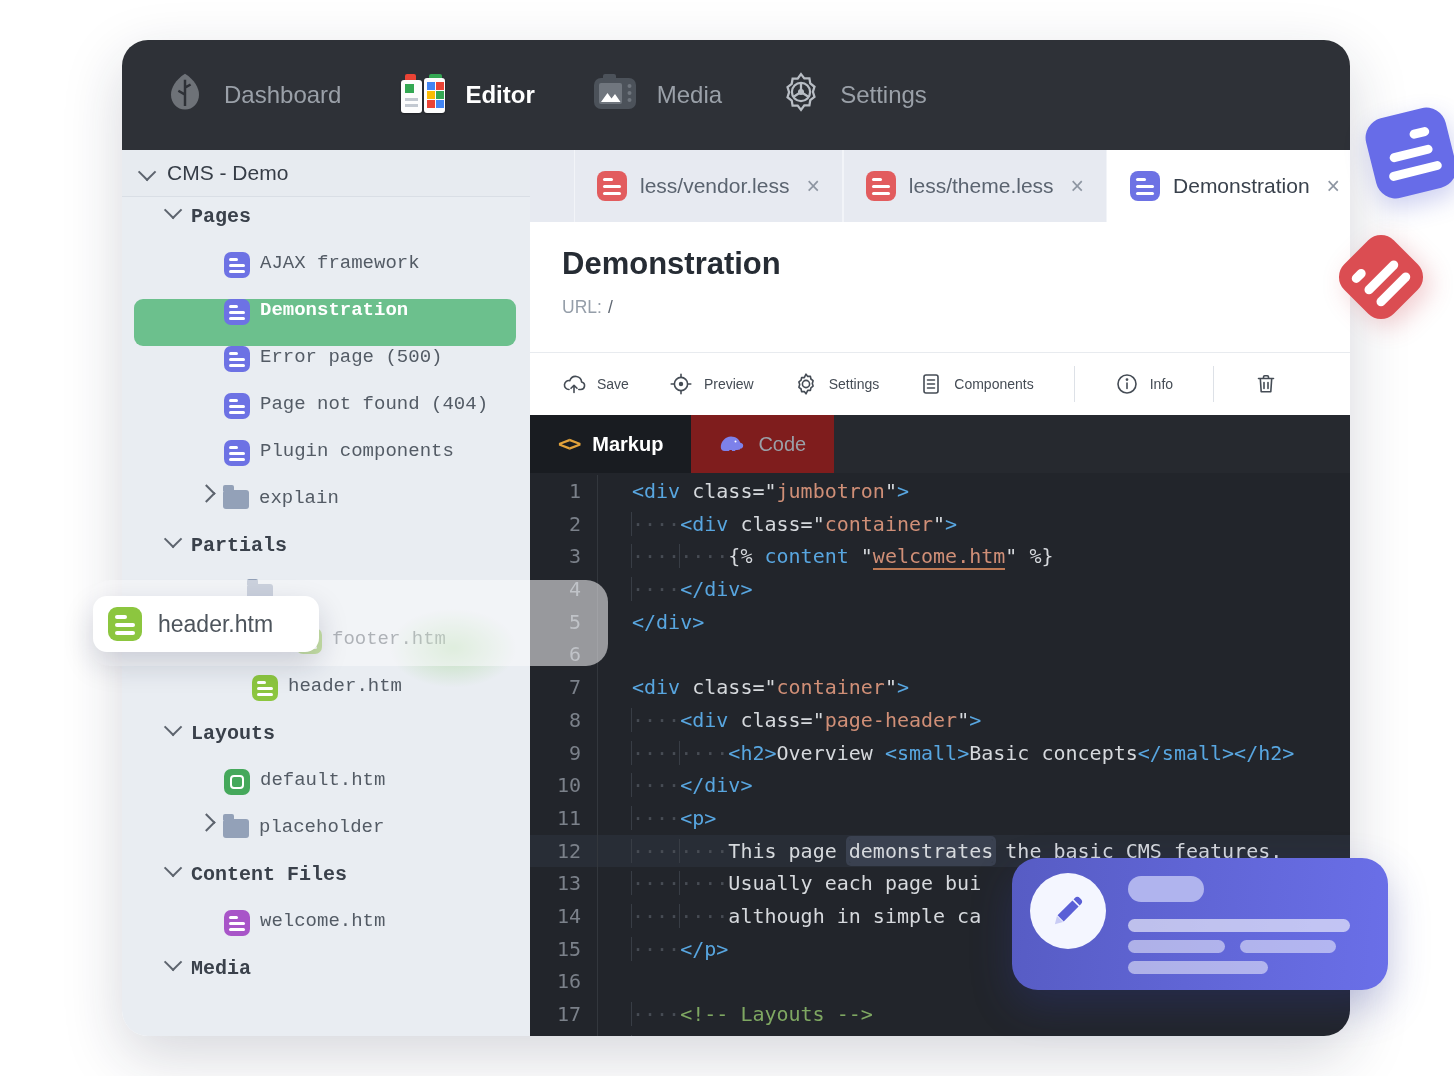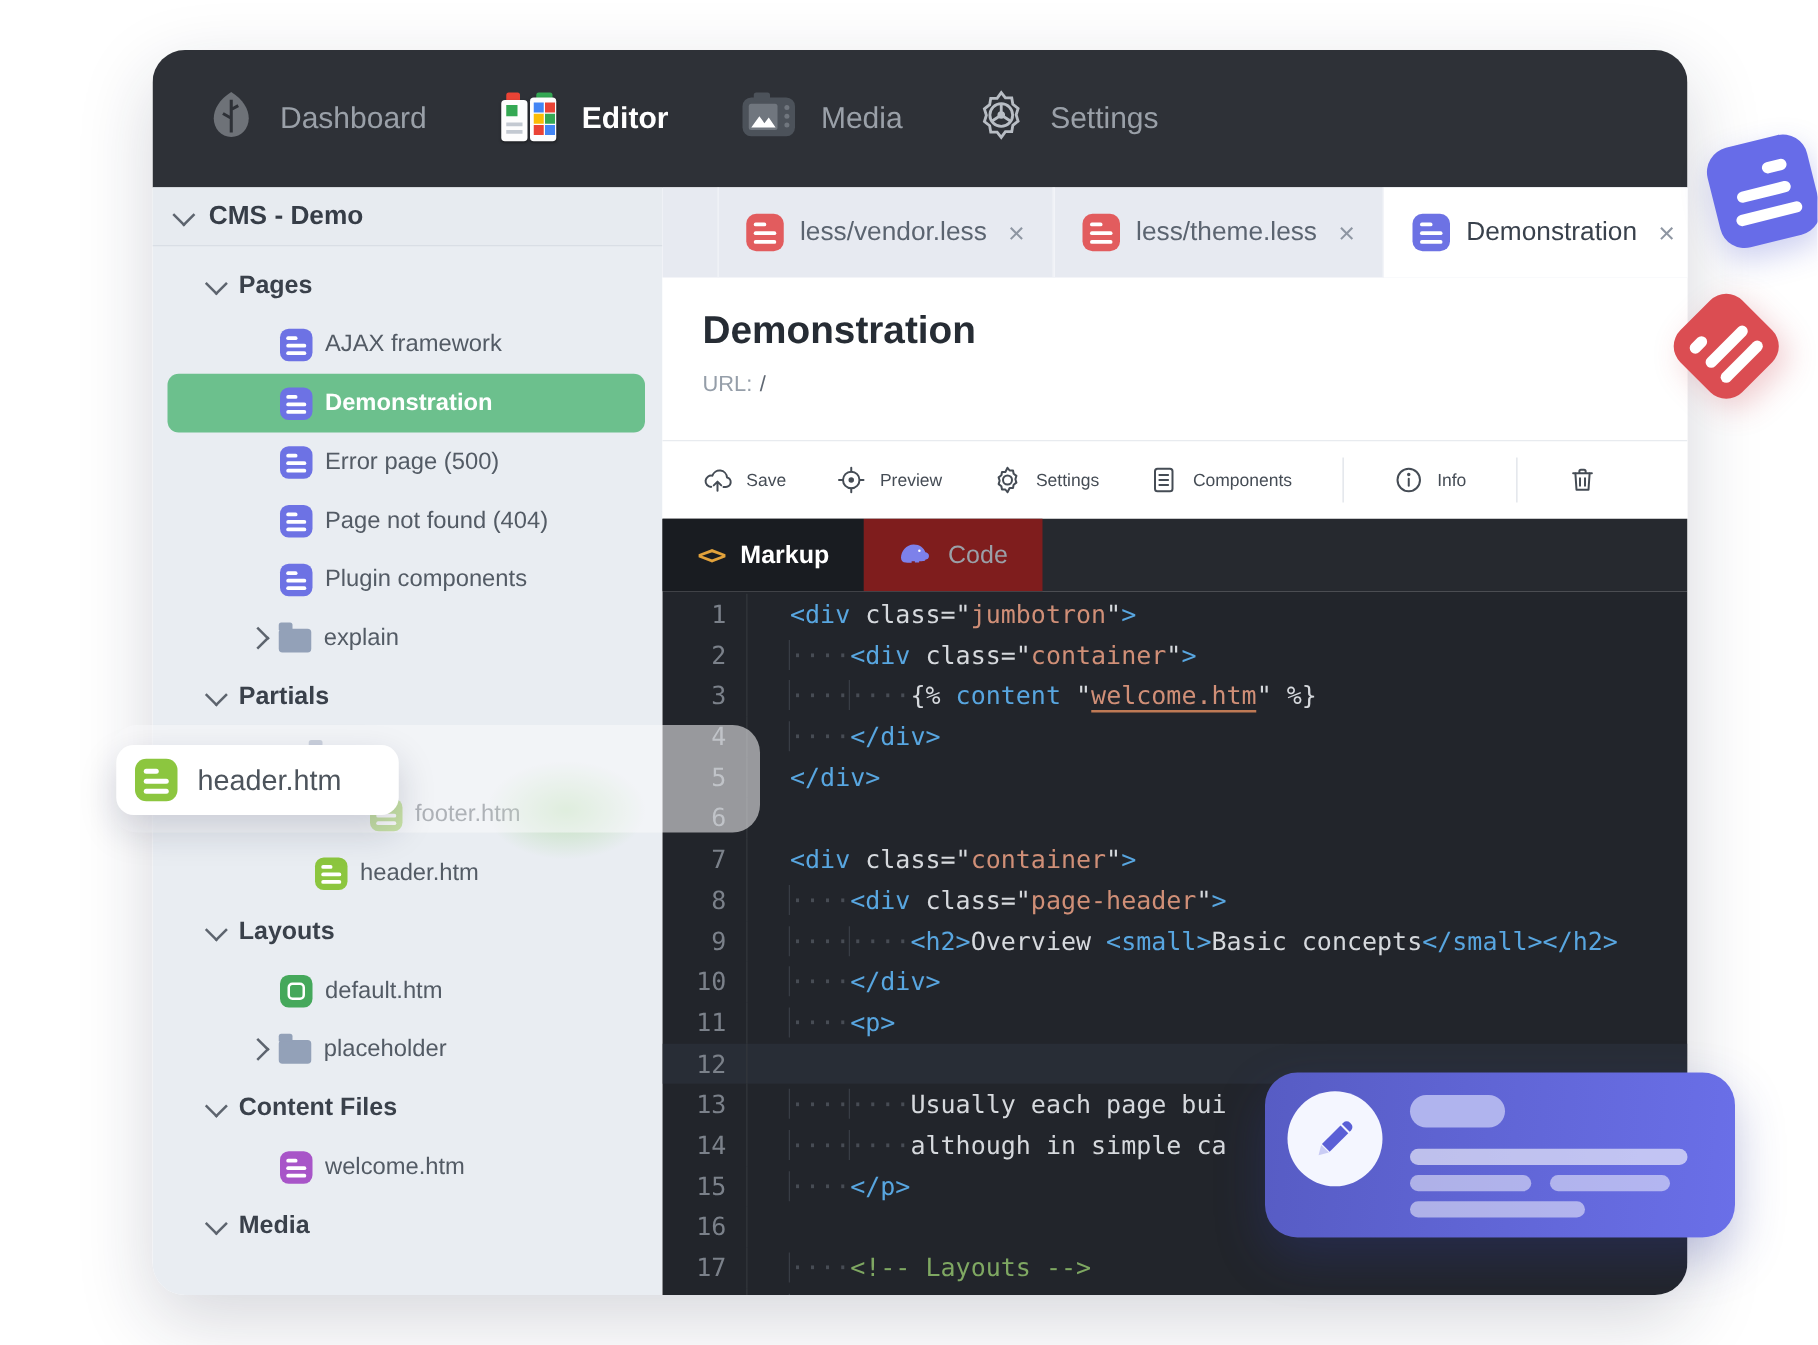--- a/index.html
+++ b/index.html
@@ -27,23 +27,23 @@
   .edicon .pgR .a1{left:3px;top:4px;background:#4285f4}.edicon .pgR .a2{left:12px;top:4px;background:#ea4335}
   .edicon .pgR .a3{left:3px;top:13px;background:#fbbc05}.edicon .pgR .a4{left:12px;top:13px;background:#34a853}
   .edicon .pgR .a5{left:3px;top:22px;background:#ea4335}.edicon .pgR .a6{left:12px;top:22px;background:#4285f4}
 
   
   .appbody{flex:1;display:flex;min-height:0;}
 
   
   .sidebar{flex:0 0 408px;background:#e9edf2;display:flex;flex-direction:column;min-height:0;}
   .sbheader{flex:0 0 46px;display:flex;align-items:center;gap:12px;padding-left:20px;background:#e7ebf0;
-            border-bottom:1px solid #d9dee5;font-size:21px;font-weight:700;color:#363d47;}
+            border-bottom:1px solid #d9dee5;font-size:21px;font-weight:400;color:#363d47;}
   .tree{flex:1;overflow:hidden;padding-top:8px;}
-  .srow{height:47px;display:flex;align-items:center;gap:10px;font-size:19px;color:#535b65;white-space:nowrap;box-sizing:border-box;}
+  .srow{height:47px;display:flex;align-items:flex-start;gap:10px;font-size:19px;color:#535b65;white-space:nowrap;box-sizing:border-box;font-family:Liberation Mono, monospace;}
   .srow.sec{font-size:20px;font-weight:600;color:#3a414b;}
   .srow.sel{background:#6cc08d;border-radius:9px;margin:0 14px 0 12px;color:#ffffff;font-weight:600;}
   .chev{width:11px;height:11px;border-left:2.4px solid #5d646e;border-bottom:2.4px solid #5d646e;flex:0 0 auto;}
   .chev.down{transform:rotate(-45deg) translateY(-2px);}
   .chev.right{transform:rotate(-135deg);}
   .ficon{width:26px;height:26px;border-radius:7px;position:relative;flex:0 0 auto;}
   .ficon i{position:absolute;left:5px;height:3.4px;border-radius:2px;background:#fff;display:block;}
   .ficon i:nth-child(1){top:6px;width:9px;}
   .ficon i:nth-child(2){top:12px;width:16px;}
   .ficon i:nth-child(3){top:18px;width:16px;}
@@ -415,21 +415,21 @@
           <div class="cline"><span class="lnum">2</span><span class="ltext"><span class="ind">····</span><span class="tk-t">&lt;div</span><span class="tk-p"> class=</span><span class="tk-q">"</span><span class="tk-s">container</span><span class="tk-q">"</span><span class="tk-t">&gt;</span></span></div>
           <div class="cline"><span class="lnum">3</span><span class="ltext"><span class="ind">····</span><span class="ind">····</span><span class="tk-p">{% </span><span class="tk-t">content</span><span class="tk-p"> </span><span class="tk-q">"</span><span class="tk-u">welcome.htm</span><span class="tk-q">"</span><span class="tk-p"> %}</span></span></div>
           <div class="cline"><span class="lnum">4</span><span class="ltext"><span class="ind">····</span><span class="tk-t">&lt;/div&gt;</span></span></div>
           <div class="cline"><span class="lnum">5</span><span class="ltext"><span class="tk-t">&lt;/div&gt;</span></span></div>
           <div class="cline"><span class="lnum">6</span><span class="ltext"></span></div>
           <div class="cline"><span class="lnum">7</span><span class="ltext"><span class="tk-t">&lt;div</span><span class="tk-p"> class=</span><span class="tk-q">"</span><span class="tk-s">container</span><span class="tk-q">"</span><span class="tk-t">&gt;</span></span></div>
           <div class="cline"><span class="lnum">8</span><span class="ltext"><span class="ind">····</span><span class="tk-t">&lt;div</span><span class="tk-p"> class=</span><span class="tk-q">"</span><span class="tk-s">page-header</span><span class="tk-q">"</span><span class="tk-t">&gt;</span></span></div>
           <div class="cline"><span class="lnum">9</span><span class="ltext"><span class="ind">····</span><span class="ind">····</span><span class="tk-t">&lt;h2&gt;</span><span class="tk-p">Overview </span><span class="tk-t">&lt;small&gt;</span><span class="tk-p">Basic concepts</span><span class="tk-t">&lt;/small&gt;&lt;/h2&gt;</span></span></div>
           <div class="cline"><span class="lnum">10</span><span class="ltext"><span class="ind">····</span><span class="tk-t">&lt;/div&gt;</span></span></div>
           <div class="cline"><span class="lnum">11</span><span class="ltext"><span class="ind">····</span><span class="tk-t">&lt;p&gt;</span></span></div>
-          <div class="cline active"><span class="lnum">12</span></div>
+          <div class="cline active"><span class="lnum">12</span><span class="ltext"><span class="ind">····</span><span class="ind">····</span><span class="tk-p">This page </span><span class="tk-h">demonstrates</span><span class="tk-p"> the basic CMS features.</span></span></div>
           <div class="cline"><span class="lnum">13</span><span class="ltext"><span class="ind">····</span><span class="ind">····</span><span class="tk-p">Usually each page bui</span></span></div>
           <div class="cline"><span class="lnum">14</span><span class="ltext"><span class="ind">····</span><span class="ind">····</span><span class="tk-p">although in simple ca</span></span></div>
           <div class="cline"><span class="lnum">15</span><span class="ltext"><span class="ind">····</span><span class="tk-t">&lt;/p&gt;</span></span></div>
           <div class="cline"><span class="lnum">16</span><span class="ltext"></span></div>
           <div class="cline"><span class="lnum">17</span><span class="ltext"><span class="ind">····</span><span class="tk-c">&lt;!-- Layouts --&gt;</span></span></div>
           <div class="cline"><span class="lnum">18</span><span class="ltext"><span class="ind">····</span><span class="tk-t">&lt;h2&gt;</span><span class="tk-p">Layouts </span><span class="tk-t">&lt;/h2&gt;</span></span></div>
         </div>
     </div>
   </div>
 </div>

